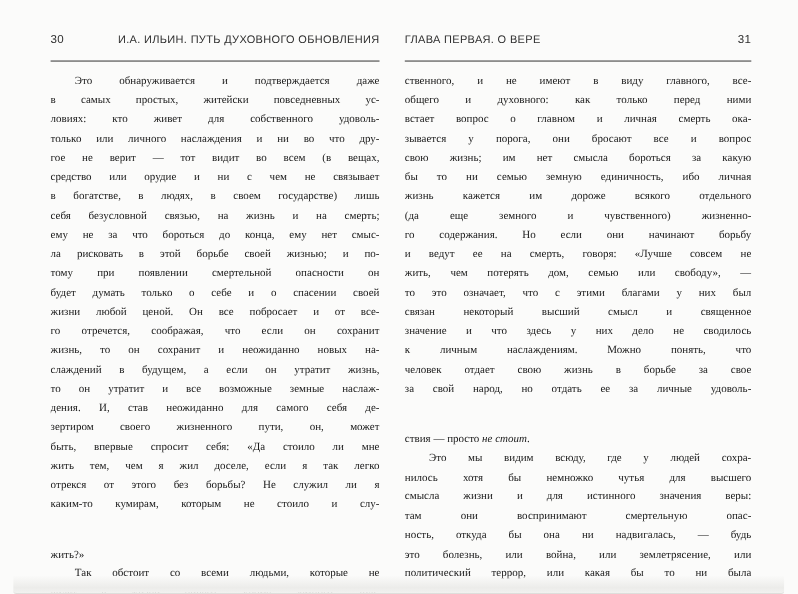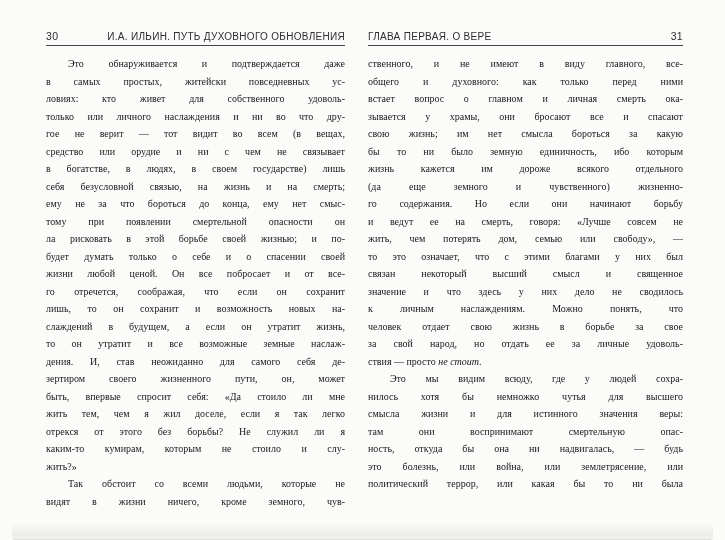--- a/index.html
+++ b/index.html
@@ -22,39 +22,39 @@
   .page.right { left: 368px; width: 315px; }
 
   .pagehead {
     display: flex;
     justify-content: space-between;
     align-items: baseline;
     font-family: "Liberation Sans", sans-serif;
     font-size: 10px;
     letter-spacing: 0.3px;
     color: var(--header-ink, #2e2e2e);
-    padding-bottom: 3px;
+    padding-bottom: 13px;
     border-bottom: 1px solid var(--rule, #444444);
   }
   .pagehead .pn { font-size: 10.5px; }
 
   .pagebody {
     margin-top: 9px;
     font-size: 10px;
     line-height: 17.5px;
     color: var(--ink, #191919);
   }
   .line {
     height: 17.5px;
     overflow: hidden;
     text-align: justify;
     text-align-last: justify;
     white-space: normal;
   }
-  .line.end    { text-align-last: left; }
+  .line.end    { text-align-last: left; margin-top: 28px; }
   .line.indent { text-indent: 22px; }
   .line .it    { font-style: italic; }
 
   .bottom-edge {
     position: absolute;
     left: 12px;
     right: 12px;
     bottom: 0;
     height: 16px;
     background: linear-gradient(to bottom, rgba(251,251,250,0) 0%, #ececea 70%, #f1f1ef 100%);
@@ -73,26 +73,26 @@
   <div class="pagebody" id="left-body">
       <div class="line indent">Это обнаруживается и подтверждается даже</div>
       <div class="line">в самых простых, житейски повседневных ус-</div>
       <div class="line">ловиях: кто живет для собственного удоволь-</div>
       <div class="line">только или личного наслаждения и ни во что дру-</div>
       <div class="line">гое не верит — тот видит во всем (в вещах,</div>
       <div class="line">средство или орудие и ни с чем не связывает</div>
       <div class="line">в богатстве, в людях, в своем государстве) лишь</div>
       <div class="line">себя безусловной связью, на жизнь и на смерть;</div>
       <div class="line">ему не за что бороться до конца, ему нет смыс-</div>
+      <div class="line">ла рисковать в этой борьбе своей жизнью; и по-</div>
       <div class="line">тому при появлении смертельной опасности он</div>
-      <div class="line">ла рисковать в этой борьбе своей жизнью; и по-</div>
       <div class="line">будет думать только о себе и о спасении своей</div>
       <div class="line">жизни любой ценой. Он все побросает и от все-</div>
       <div class="line">го отречется, соображая, что если он сохранит</div>
-      <div class="line">лишь, то он сохранит и возможность новых на-</div>
+      <div class="line">жизнь, то он сохранит и неожиданно новых на-</div>
       <div class="line">слаждений в будущем, а если он утратит жизнь,</div>
       <div class="line">то он утратит и все возможные земные наслаж-</div>
       <div class="line">дения. И, став неожиданно для самого себя де-</div>
       <div class="line">зертиром своего жизненного пути, он, может</div>
       <div class="line">быть, впервые спросит себя: «Да стоило ли мне</div>
       <div class="line">жить тем, чем я жил доселе, если я так легко</div>
       <div class="line">отрекся от этого без борьбы? Не служил ли я</div>
       <div class="line">каким-то кумирам, которым не стоило и слу-</div>
       <div class="line end">жить?»</div>
       <div class="line indent">Так обстоит со всеми людьми, которые не</div>
@@ -102,23 +102,23 @@
 
 <div class="page right">
   <div class="pagehead">
     <span class="rt">ГЛАВА ПЕРВАЯ. О ВЕРЕ</span>
     <span class="pn">31</span>
   </div>
   <div class="pagebody" id="right-body">
       <div class="line">ственного, и не имеют в виду главного, все-</div>
       <div class="line">общего и духовного: как только перед ними</div>
       <div class="line">встает вопрос о главном и личная смерть ока-</div>
-      <div class="line">зывается у храмы, они бросают все и спасают</div>
+      <div class="line">зывается у порога, они бросают все и вопрос</div>
       <div class="line">свою жизнь; им нет смысла бороться за какую</div>
-      <div class="line">бы то ни было земную единичность, ибо которым</div>
+      <div class="line">бы то ни семью земную единичность, ибо личная</div>
       <div class="line">жизнь кажется им дороже всякого отдельного</div>
       <div class="line">(да еще земного и чувственного) жизненно-</div>
       <div class="line">го содержания. Но если они начинают борьбу</div>
       <div class="line">и ведут ее на смерть, говоря: «Лучше совсем не</div>
       <div class="line">жить, чем потерять дом, семью или свободу», —</div>
       <div class="line">то это означает, что с этими благами у них был</div>
       <div class="line">связан некоторый высший смысл и священное</div>
       <div class="line">значение и что здесь у них дело не сводилось</div>
       <div class="line">к личным наслаждениям. Можно понять, что</div>
       <div class="line">человек отдает свою жизнь в борьбе за свое</div>

